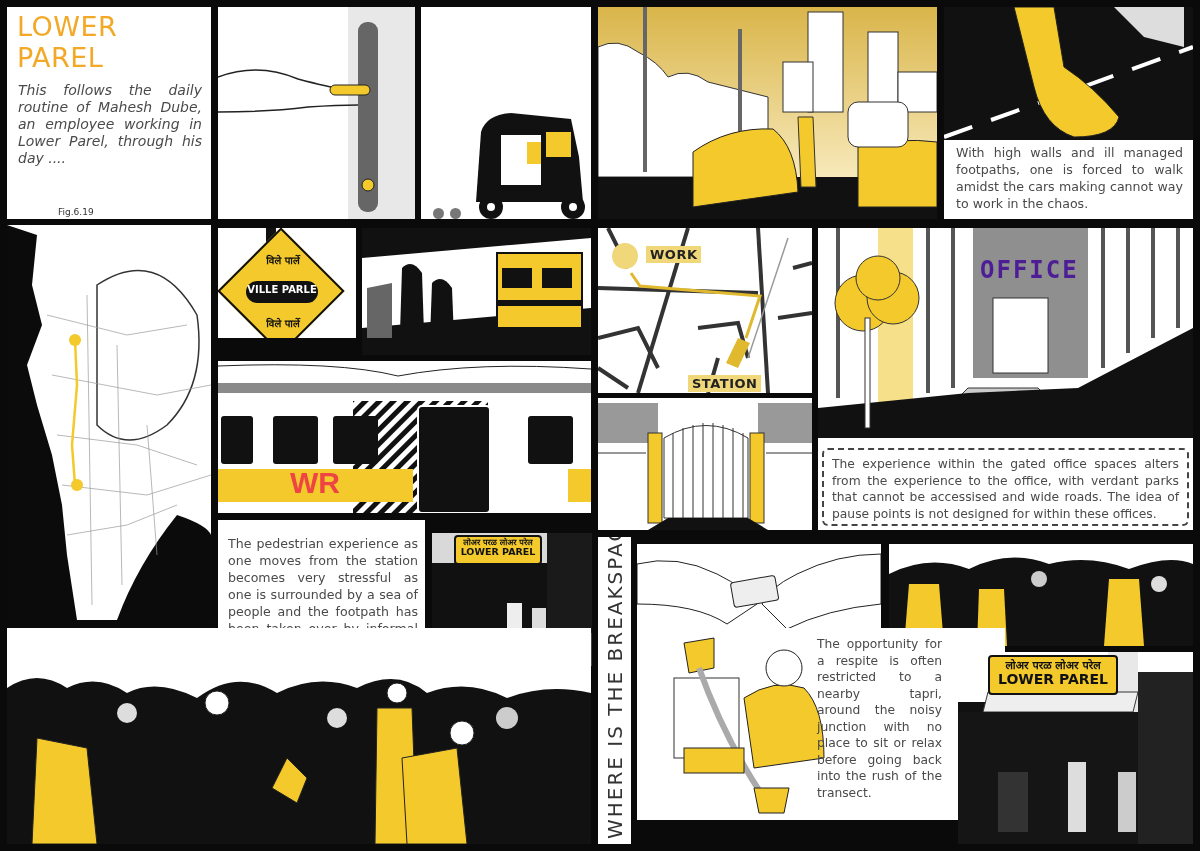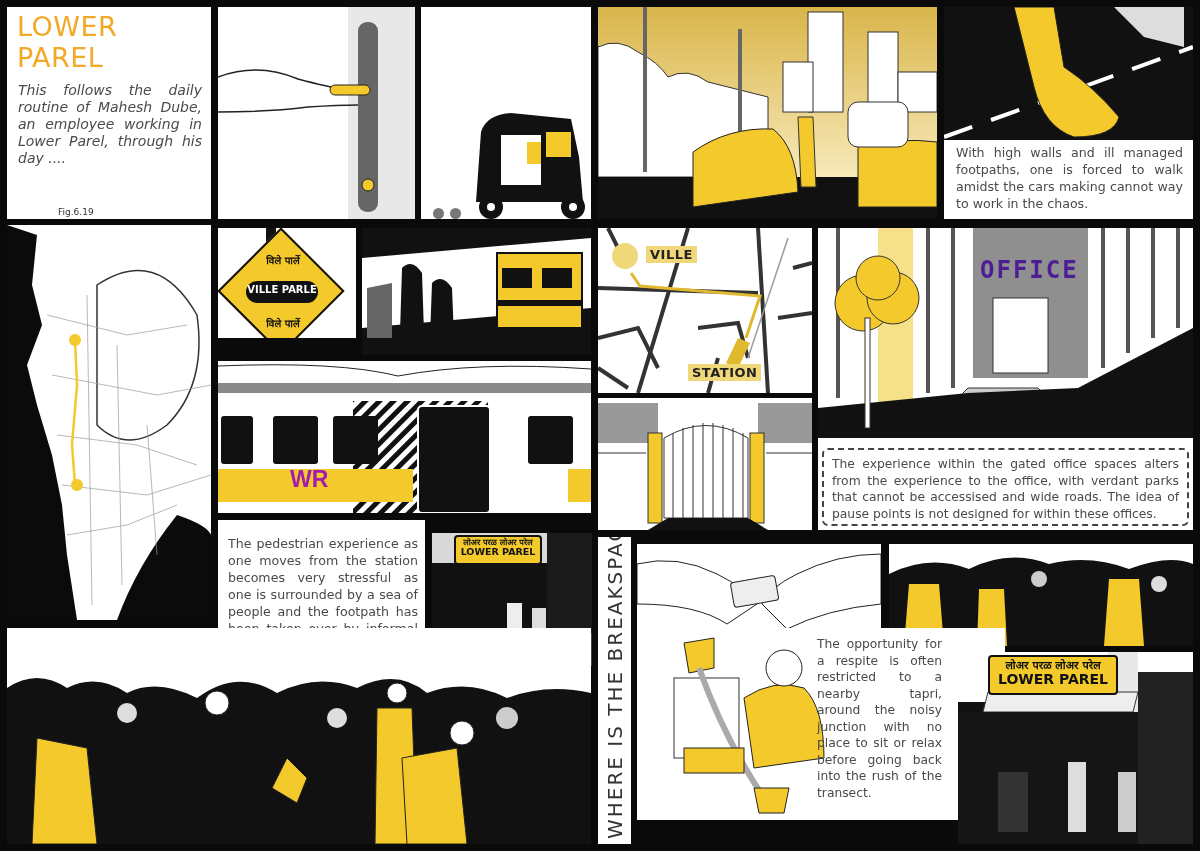--- a/index.html
+++ b/index.html
@@ -143,21 +143,21 @@
       </defs>
     <rect x="135" y="40" width="135" height="112" fill="url(#stripes)"></rect>
     <rect x="200" y="45" width="72" height="107" rx="4" fill="#111" stroke="#fff" stroke-width="2"></rect>
     <rect x="3" y="55" width="32" height="48" rx="3" fill="#111"></rect>
     <rect x="55" y="55" width="45" height="48" rx="3" fill="#111"></rect>
     <rect x="115" y="55" width="45" height="48" rx="3" fill="#111"></rect>
     <rect x="310" y="55" width="45" height="48" rx="3" fill="#111"></rect>
     <rect x="0" y="108" width="195" height="33" fill="#f3c92b"></rect>
     <rect x="350" y="108" width="23" height="33" fill="#f3c92b"></rect>
   </svg>
-  <div style="position:absolute;left:72px;top:105px;color:#a21caf;font-size:23px;font-weight:bold;font-family:'Liberation Sans',sans-serif;">WR</div>
+  <div style="position:absolute;left:72px;top:105px;color:#ef4444;font-size:30px;font-weight:bold;font-family:'Liberation Sans',sans-serif;">WR</div>
 </div>
 
 <div class="panel" style="left:598px;top:228px;width:214px;height:165px;">
   <svg class="sketch" viewBox="0 0 214 165">
     <rect width="214" height="165" fill="#fff"></rect>
     <g stroke="#333" stroke-width="4" fill="none">
       <path d="M0 60 L160 65"></path>
         <path d="M90 0 L40 165"></path>
         <path d="M160 0 L170 165"></path>
       <path d="M0 110 L40 100 L60 140"></path>
@@ -166,22 +166,22 @@
         <path d="M195 40 L214 35"></path>
         <path d="M180 90 L214 85"></path>
       <path d="M0 140 L30 160"></path>
         <path d="M120 130 L110 165"></path>
     </g>
     <path d="M190 10 L150 130" stroke="#999" stroke-width="1.5"></path>
     <circle cx="27" cy="28" r="13" fill="#f0d779"></circle>
     <path d="M33 45 L42 58 L162 68 L148 110" stroke="#e0b92e" stroke-width="3" fill="none"></path>
     <path d="M140 110 L152 115 L140 140 L128 135 Z" fill="#e0b92e"></path>
   </svg>
-  <div class="yellow-label" style="left:48px;top:18px;">VILLE</div>
-  <div class="yellow-label" style="left:90px;top:136px;">STATION</div>
+  <div class="yellow-label" style="left:48px;top:18px;">WORK</div>
+  <div class="yellow-label" style="left:90px;top:147px;">STATION</div>
 </div>
 
 <div class="panel" style="left:598px;top:398px;width:214px;height:132px;">
   <svg class="sketch" viewBox="0 0 214 132">
     <rect width="214" height="132" fill="#fff"></rect>
     <rect x="0" y="5" width="60" height="40" fill="#999"></rect>
     <rect x="160" y="5" width="54" height="40" fill="#999"></rect>
     <rect x="50" y="35" width="14" height="90" fill="#f3c92b" stroke="#333"></rect>
     <rect x="152" y="35" width="14" height="90" fill="#f3c92b" stroke="#333"></rect>
     <path d="M66 40 Q108 15 150 40 L150 120 L66 120 Z" fill="#fff" stroke="#333"></path>

